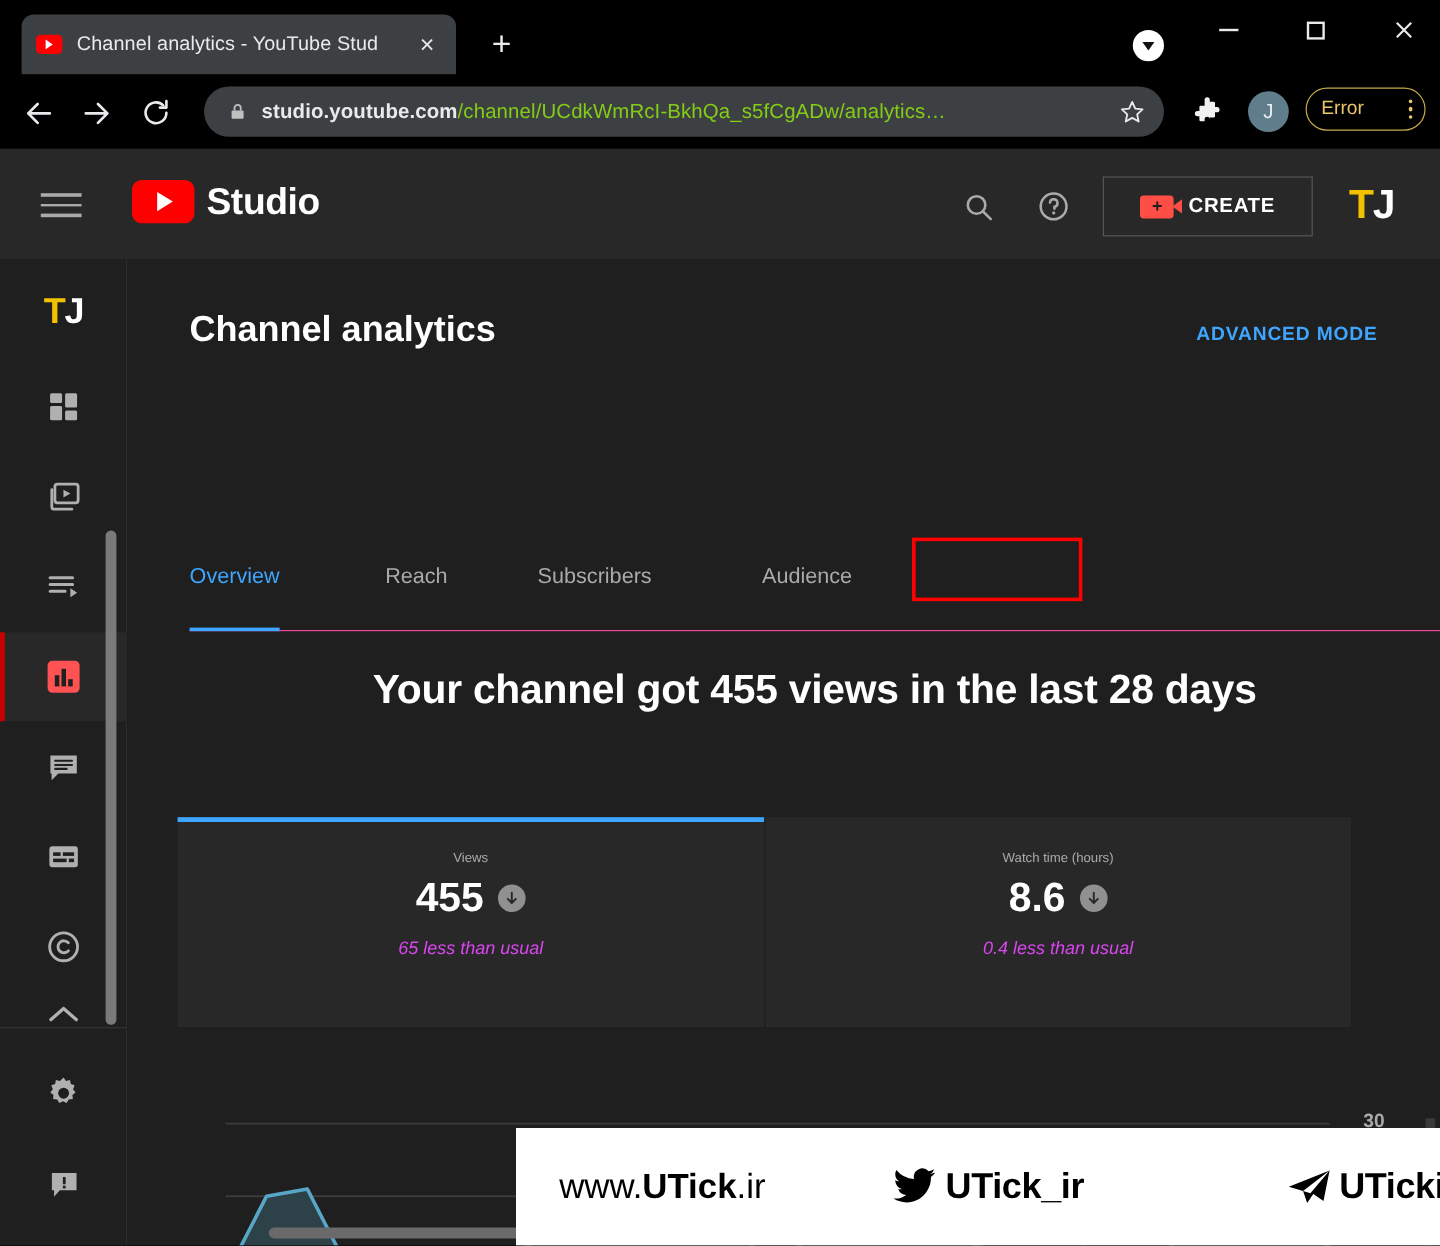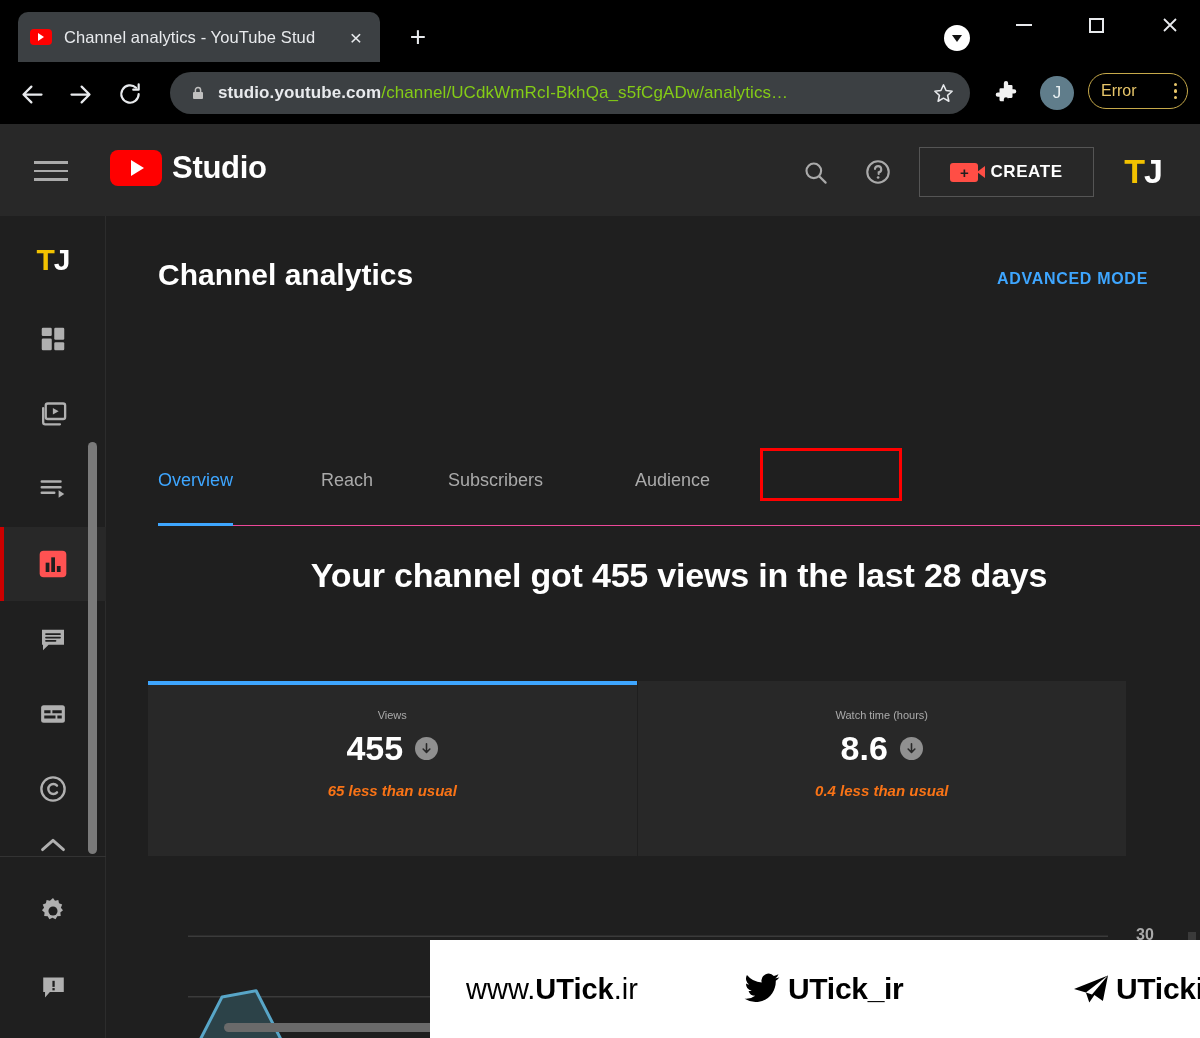--- a/index.html
+++ b/index.html
@@ -237,21 +237,21 @@
   .card.sel { border-top:4px solid #3ea6ff; padding-top:24px; }
   .card + .card { border-left:1px solid #1f1f1f; }
   .card-label { color:#aaaaaa; font-size:11px; }
   .card-value-row { display:flex; align-items:center; margin-top:8px; }
   .card-value { color:#ffffff; font-size:34px; font-weight:bold; }
   .trend-ico {
     width:23px;height:23px;border-radius:50%;background:#909090;
     margin-left:12px; display:flex;align-items:center;justify-content:center;
     color:#282828; font-size:15px; line-height:1;
   }
-  .card-sub { color:#f97316; font-size:15px; font-style:italic; margin-top:14px;font-weight:bold; }
+  .card-sub { color:#d946ef; font-size:15px; font-style:italic; margin-top:14px; }
   .card-dash { color:#ffffff; font-size:30px; font-weight:bold; margin-top:10px; }
 
   
   .chart-wrap {
     position:absolute; left:42px; top:690px; width:1020px; height:224px;
   }
   .chart-svg { position:absolute; left:0; top:0; }
   .y-tick {
     position:absolute; color:#aaaaaa; font-size:16px; font-weight:bold;
   }

